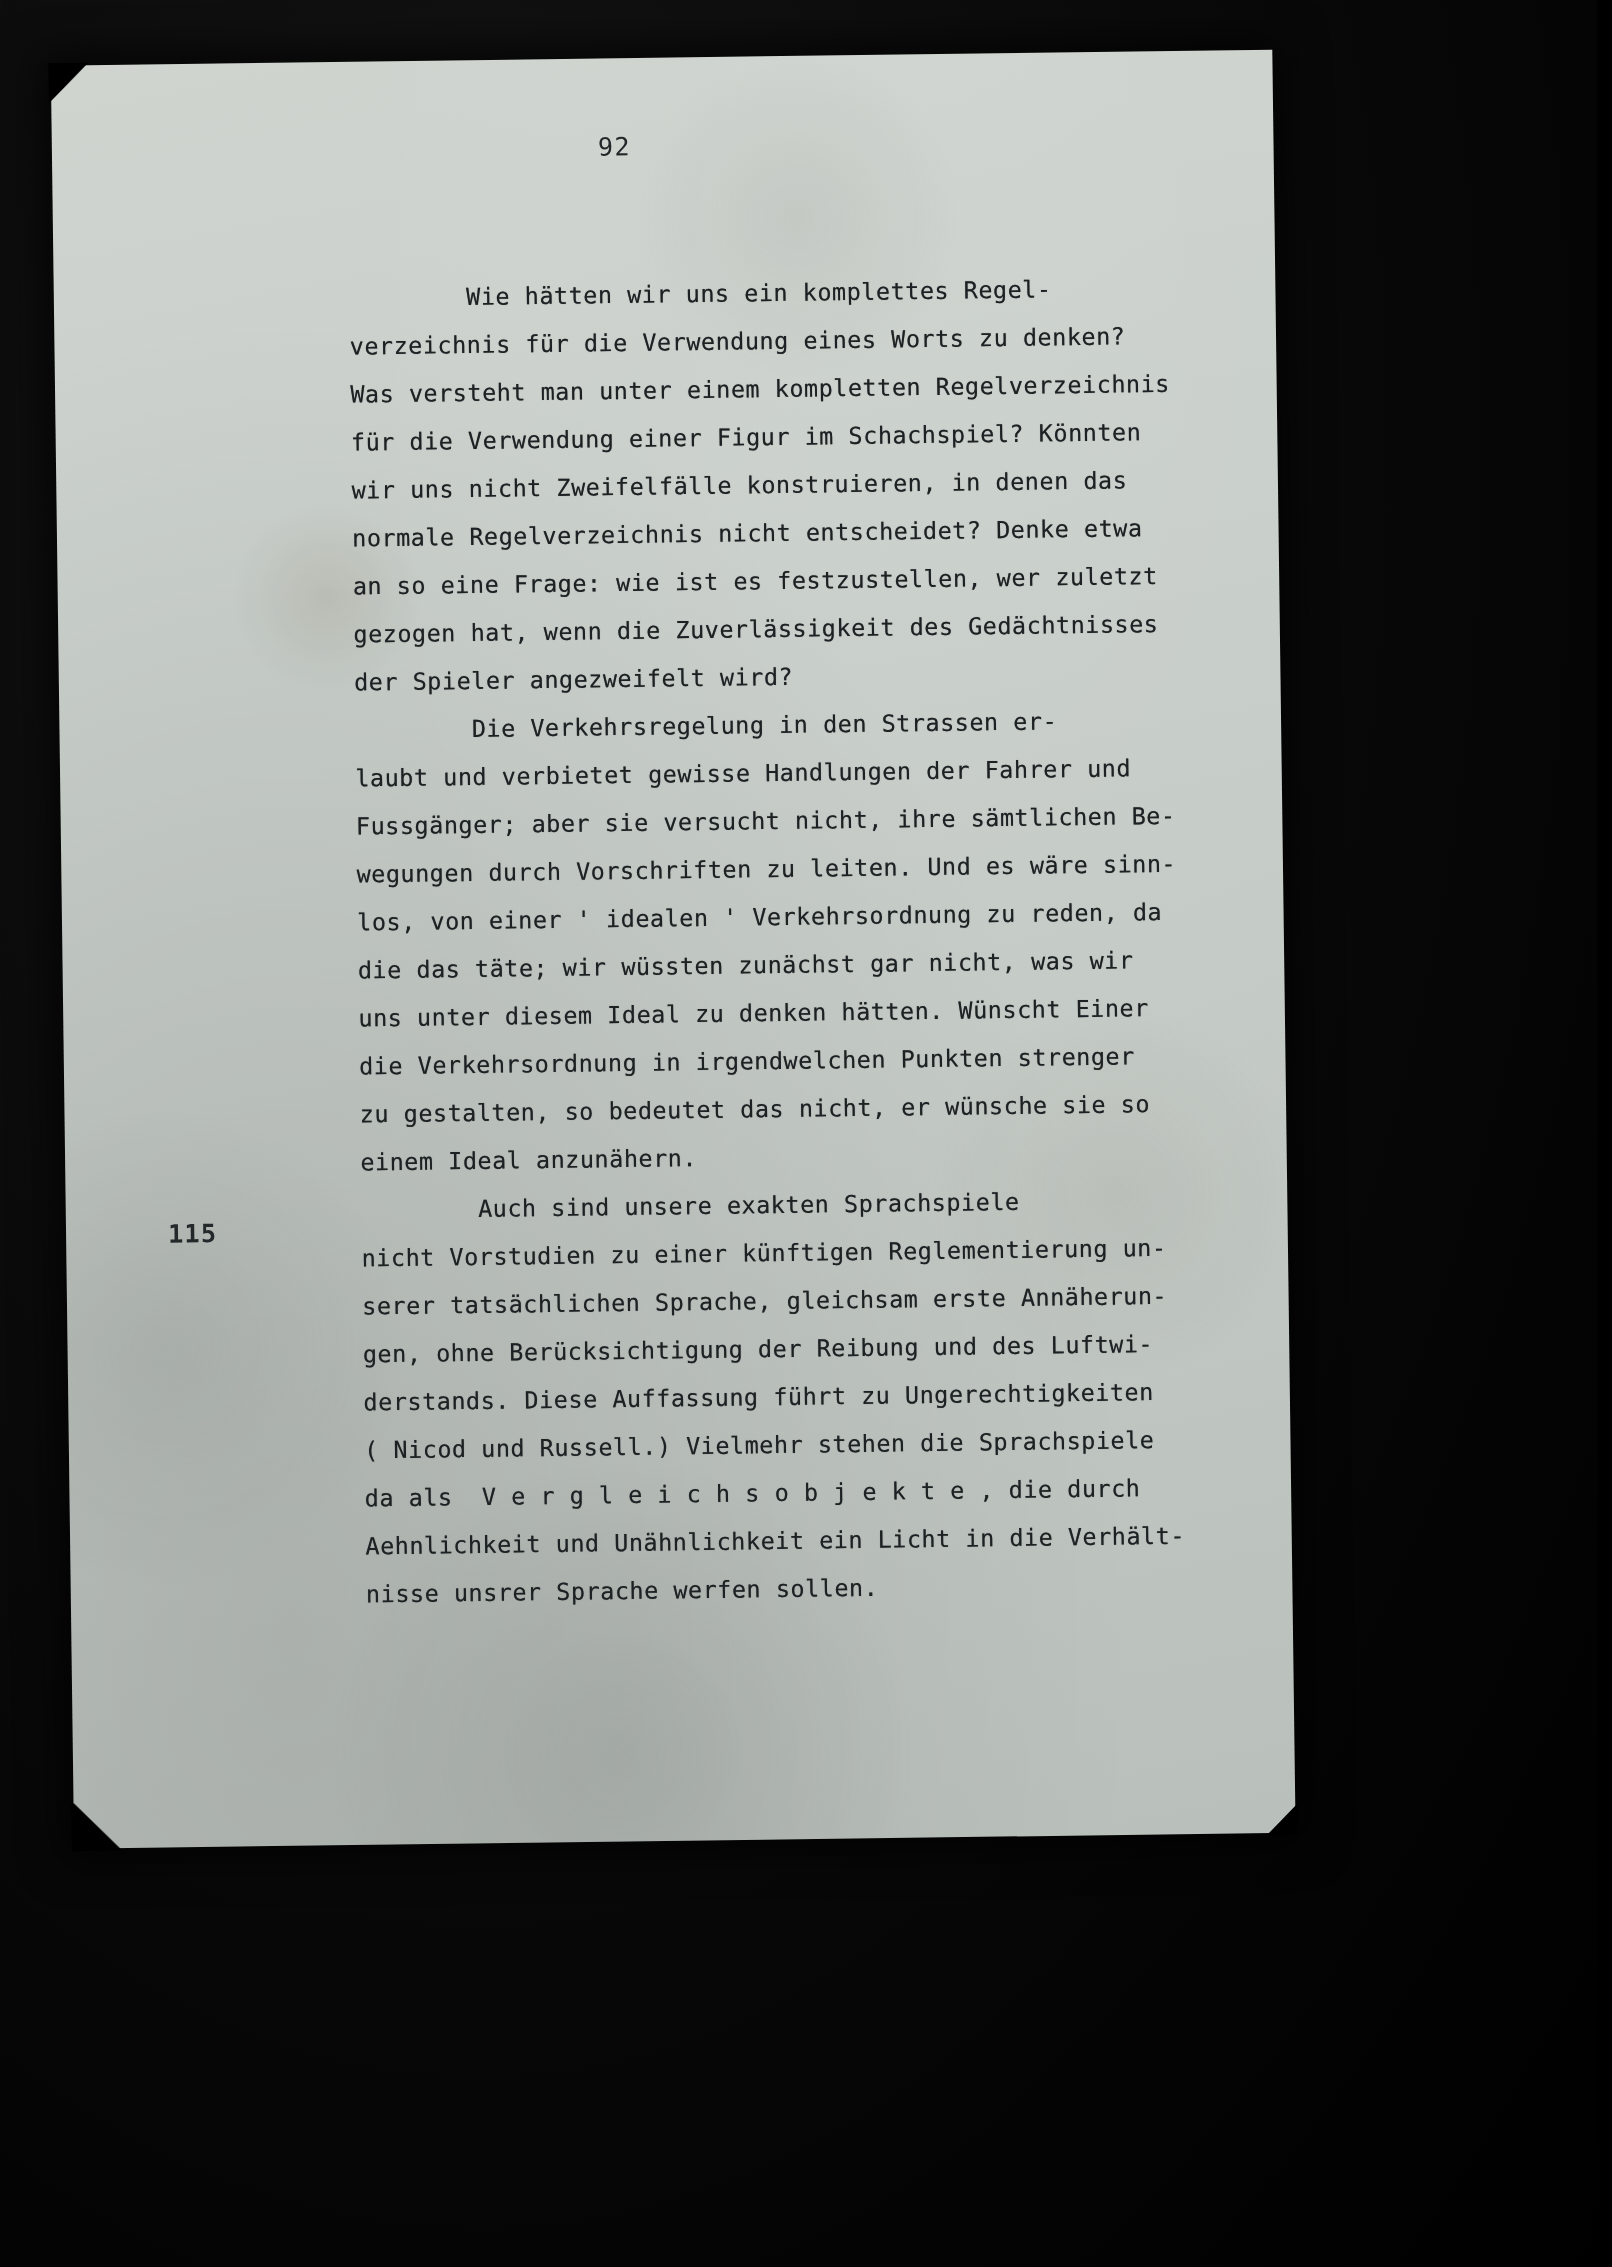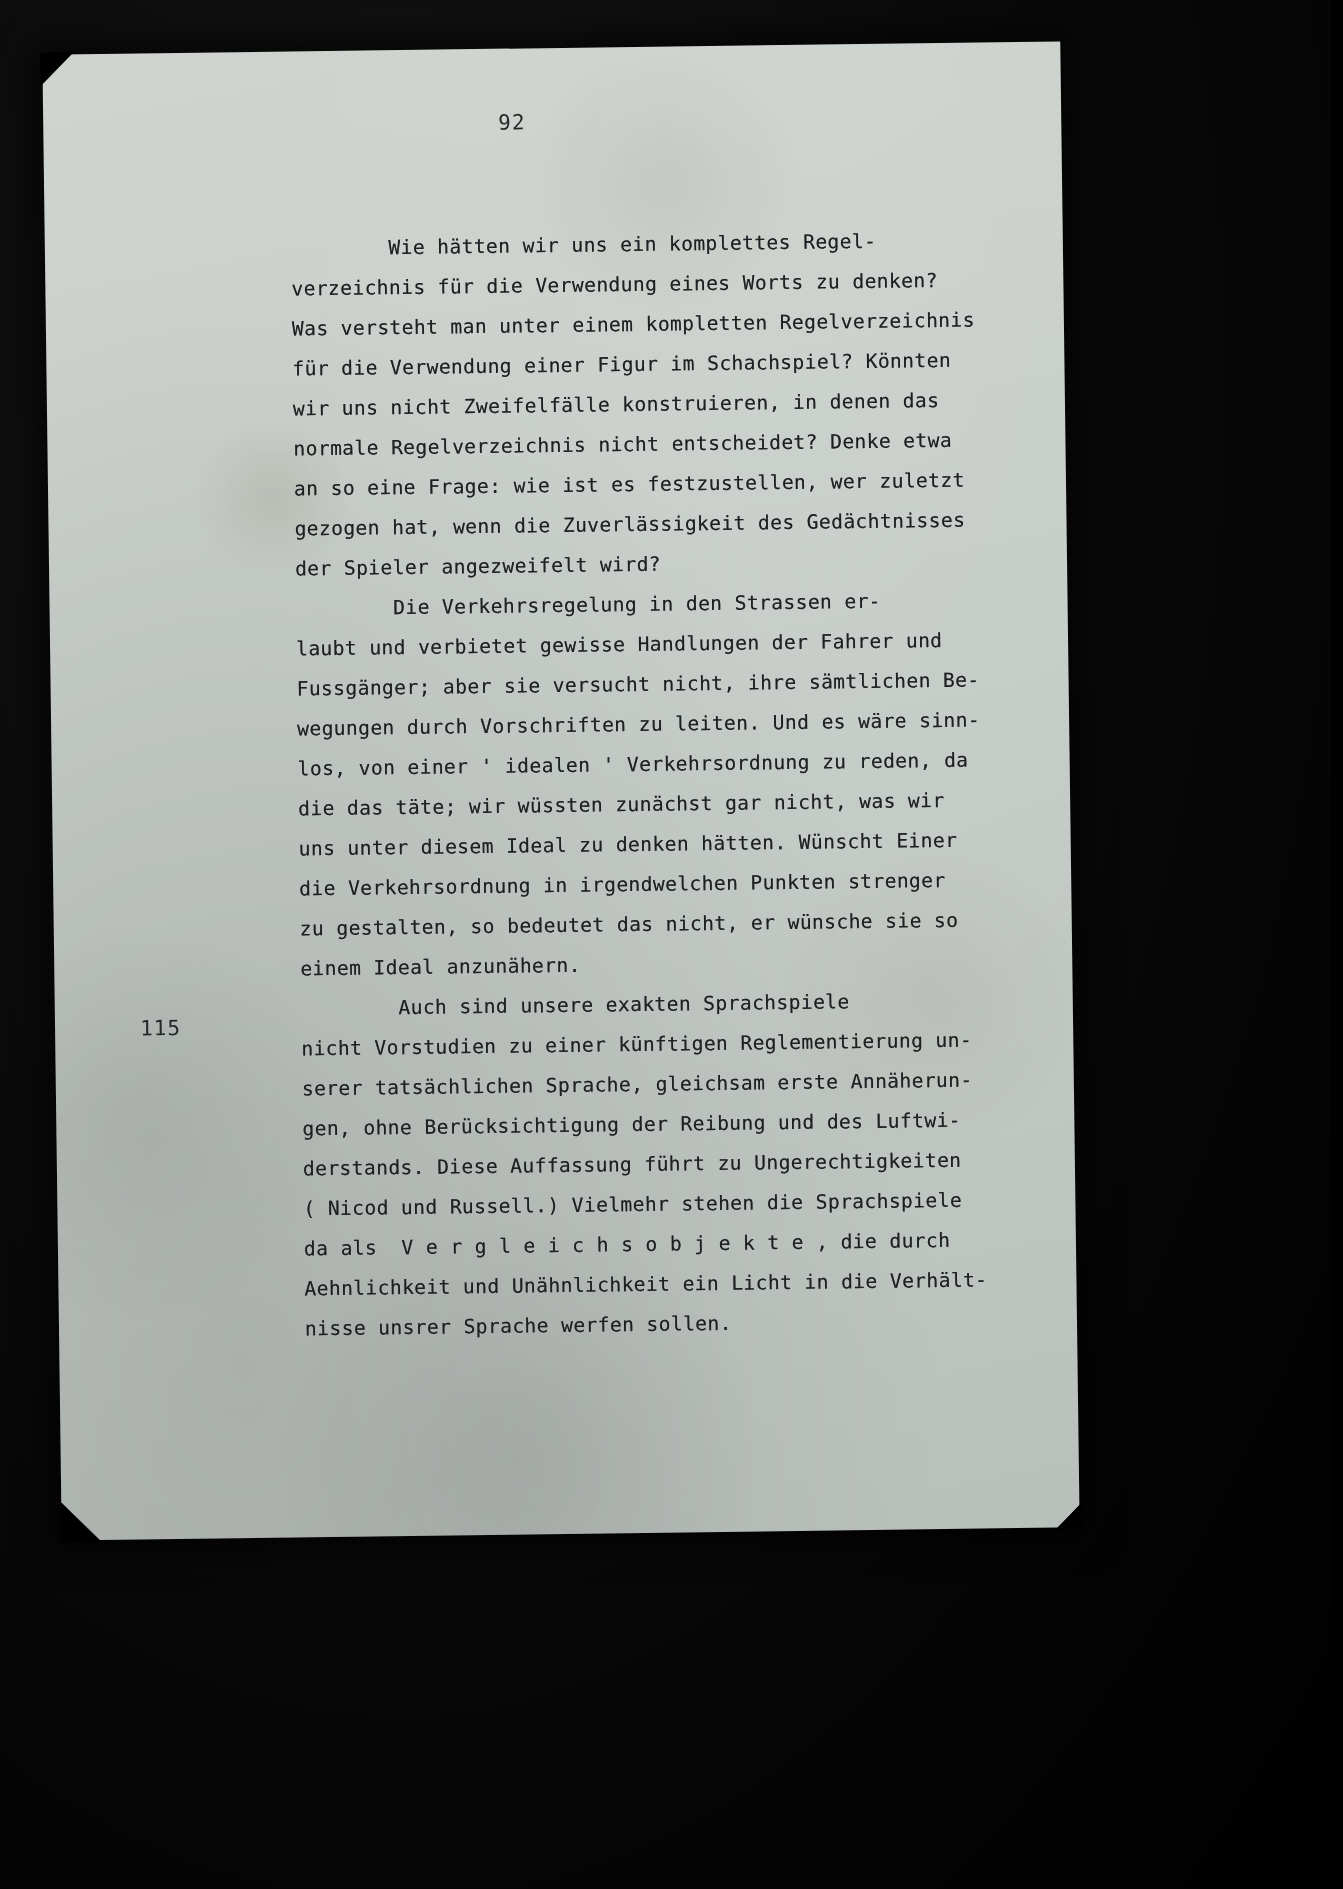--- a/index.html
+++ b/index.html
@@ -80,20 +80,21 @@
     letter-spacing: 1px;
     color: #23282a;
   }
   .margin-number {
     position: absolute;
     left: 85px;
     top: 963px;
     font-size: 21px;
     letter-spacing: 1px;
     color: #23282a;
+    font-weight: bold;
   }
   #body-text {
     position: absolute;
     left: 246px;
     top: 178px;
     width: 720px;
   }
   .para {
     margin: 0 0 0 0;
     font-size: 19.6px;

